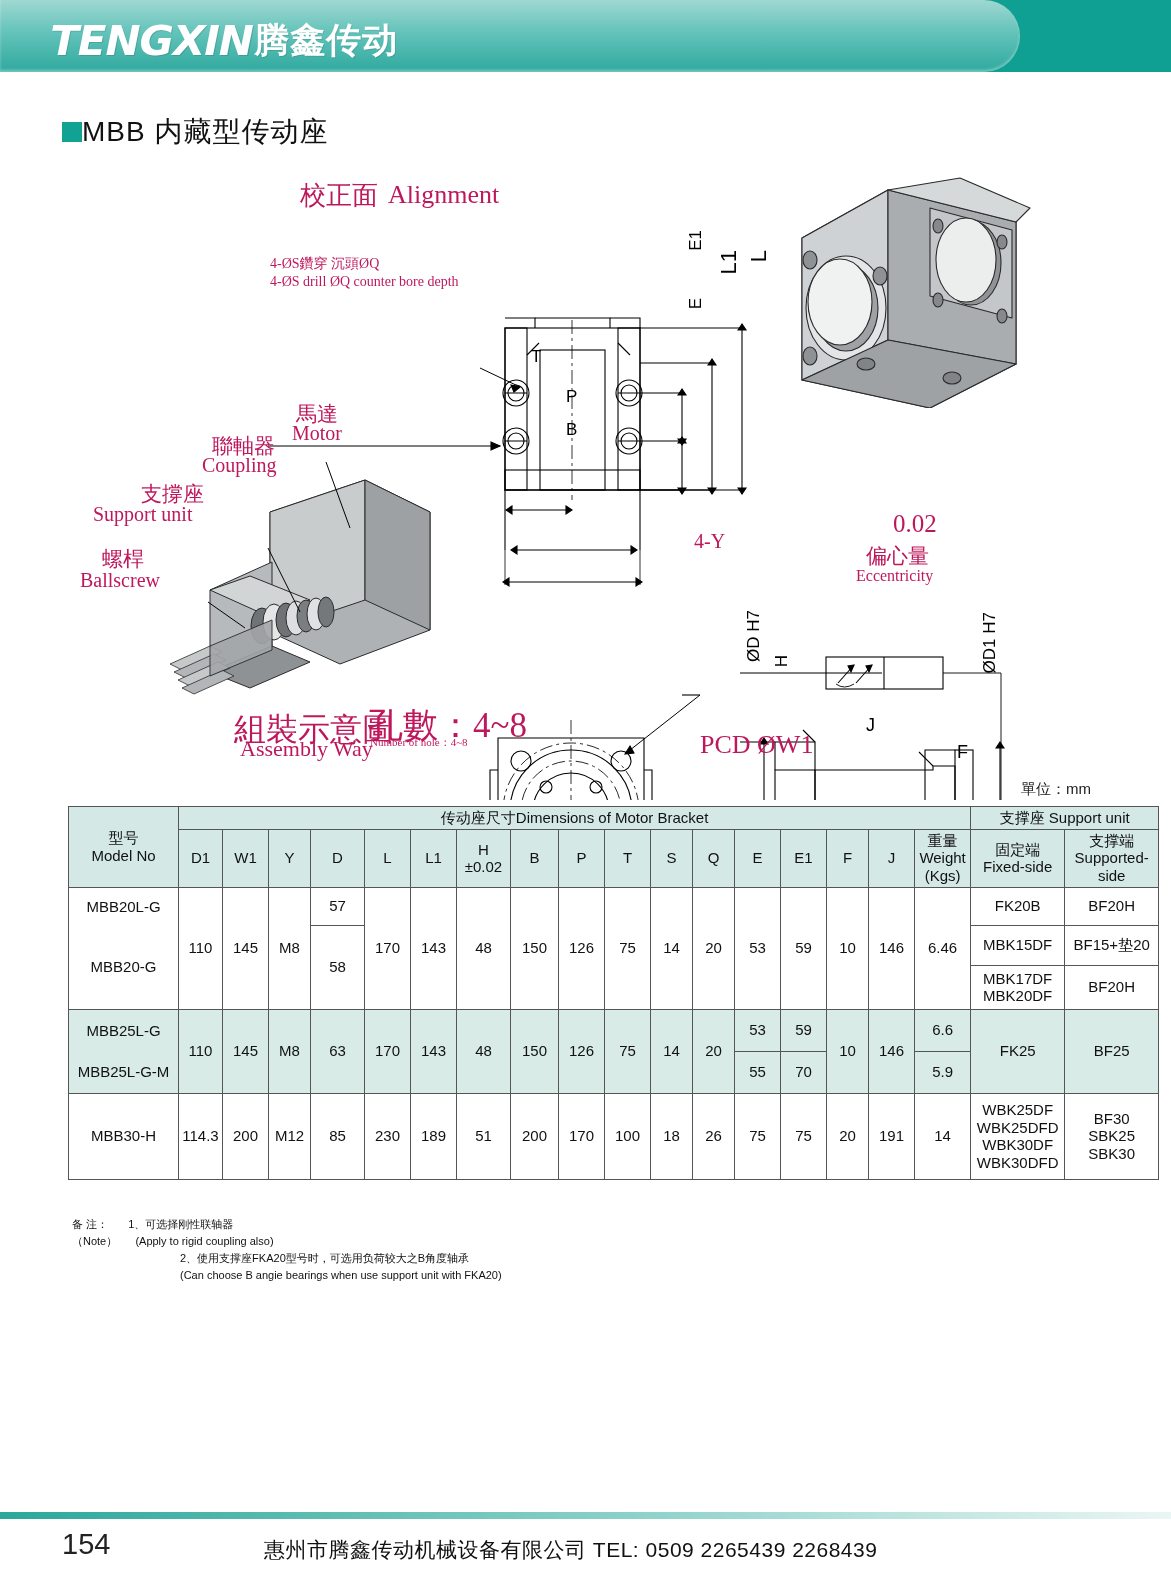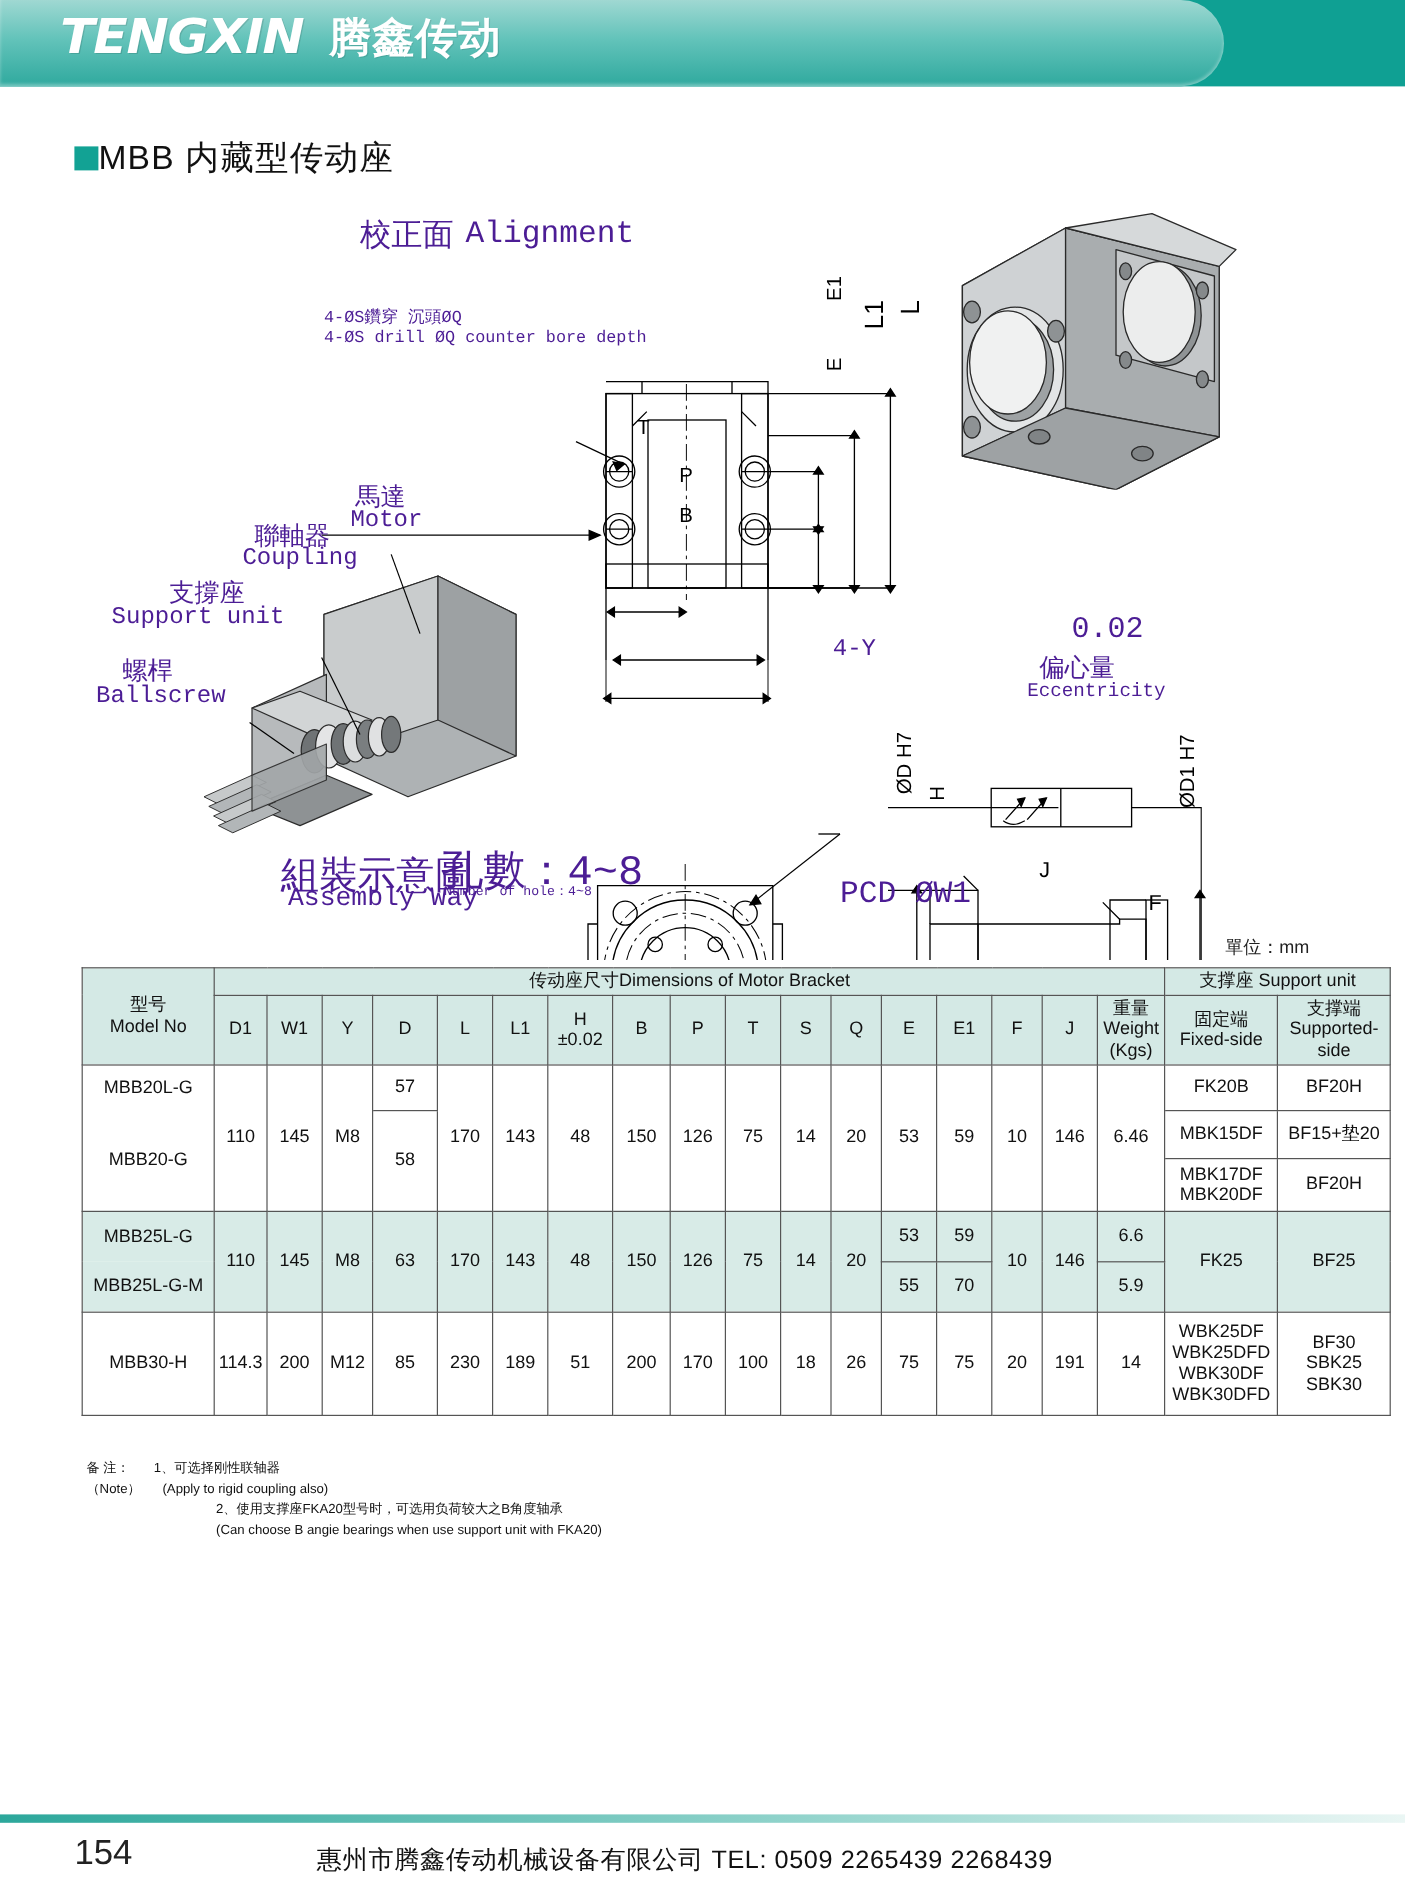--- a/index.html
+++ b/index.html
@@ -19,21 +19,21 @@
     background:#0fa093;
   }
   .header-pill{
     position:absolute;left:0;top:0;width:1020px;height:72px;
     background:linear-gradient(180deg,#9fd8d2 0%,#63c3ba 45%,#2fa99e 100%);
     border-top-right-radius:46px;border-bottom-right-radius:46px;
     box-shadow:inset 0 -2px 3px rgba(255,255,255,.35);
   }
   .logo-wrap{
     position:absolute;left:55px;top:8px;height:56px;
-    display:flex;align-items:flex-start;gap:26px;
+    display:flex;align-items:flex-end;gap:6px;
   }
   .logo-latin{
     font-family:"DejaVu Sans",sans-serif;
     font-weight:bold;font-style:italic;
     font-size:40px;letter-spacing:-1px;color:#ffffff;
     text-shadow:1px 1px 0 rgba(0,0,0,.12);
     transform:scaleX(1.05);
   }
   .logo-cn{
     font-size:35px;font-weight:bold;color:#ffffff;
@@ -46,21 +46,21 @@
     position:absolute;left:62px;top:113px;
     display:flex;align-items:center;
   }
   .title-bullet{width:20px;height:20px;background:#12a294;}
   .title-text{font-size:28px;letter-spacing:1px;color:#111;}
 
   
   .drawing{
     position:absolute;left:0;top:150px;width:1171px;height:650px;
   }
-  .lbl{position:absolute;font-family:Liberation Mono, monospace;color:#4c1d95;white-space:nowrap;}
+  .lbl{position:absolute;font-family:Liberation Serif, serif;color:#be185d;white-space:nowrap;}
   .lbl-cn{font-size:21px;}
   .lbl-en{font-size:20px;}
   .lbl-sm{font-size:14px;}
   .lbl-xs{font-size:11px;}
   .dim{position:absolute;font-size:17px;color:#000;}
   .vert{writing-mode:vertical-rl;transform:rotate(180deg);}
 
   
   .unit-note{position:absolute;right:80px;top:780px;font-size:15px;color:#222;}
 

